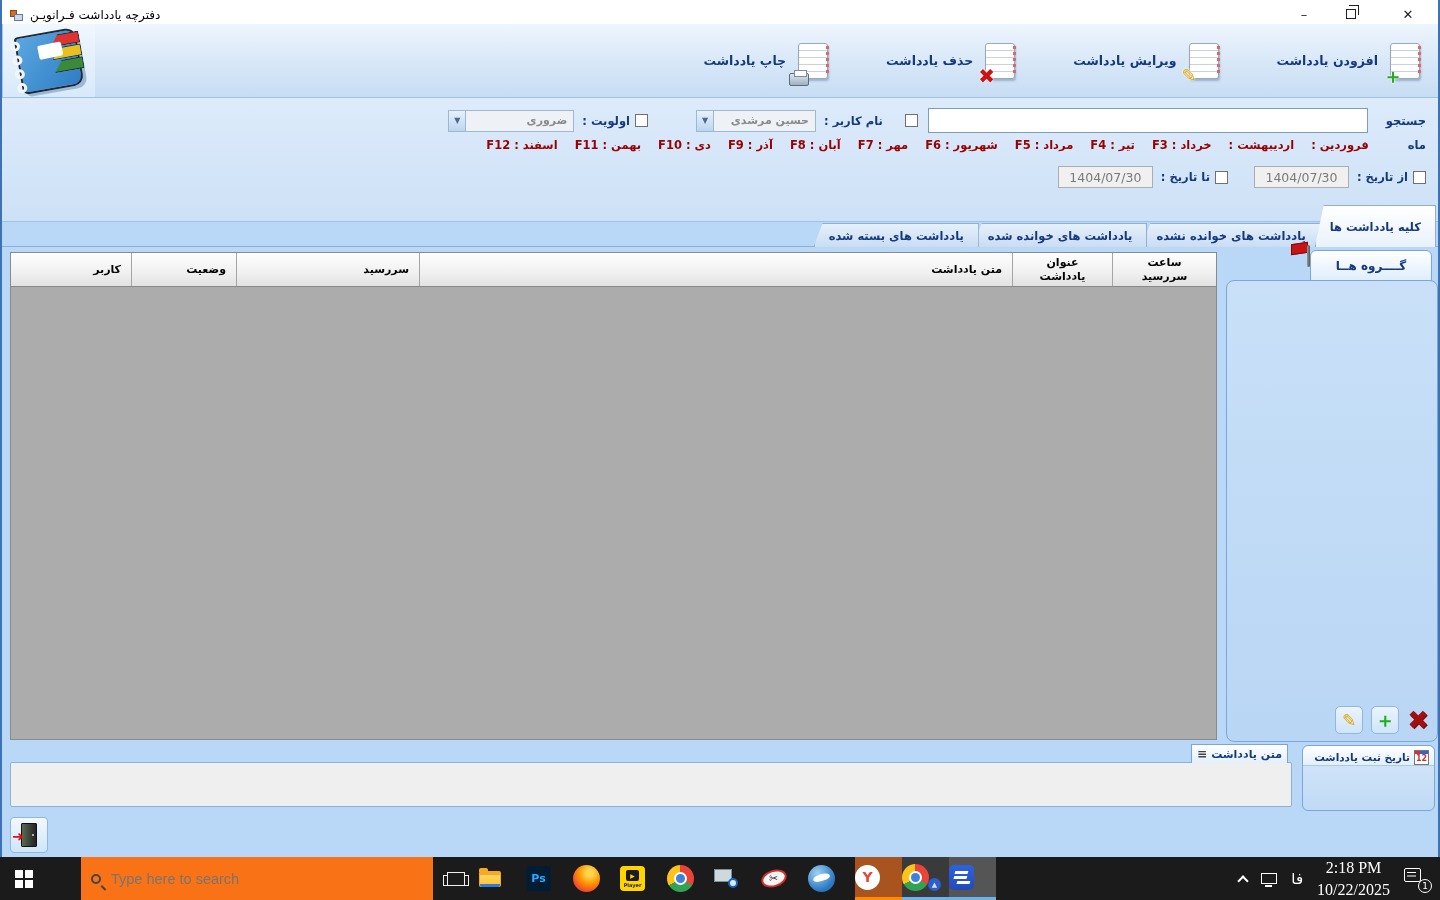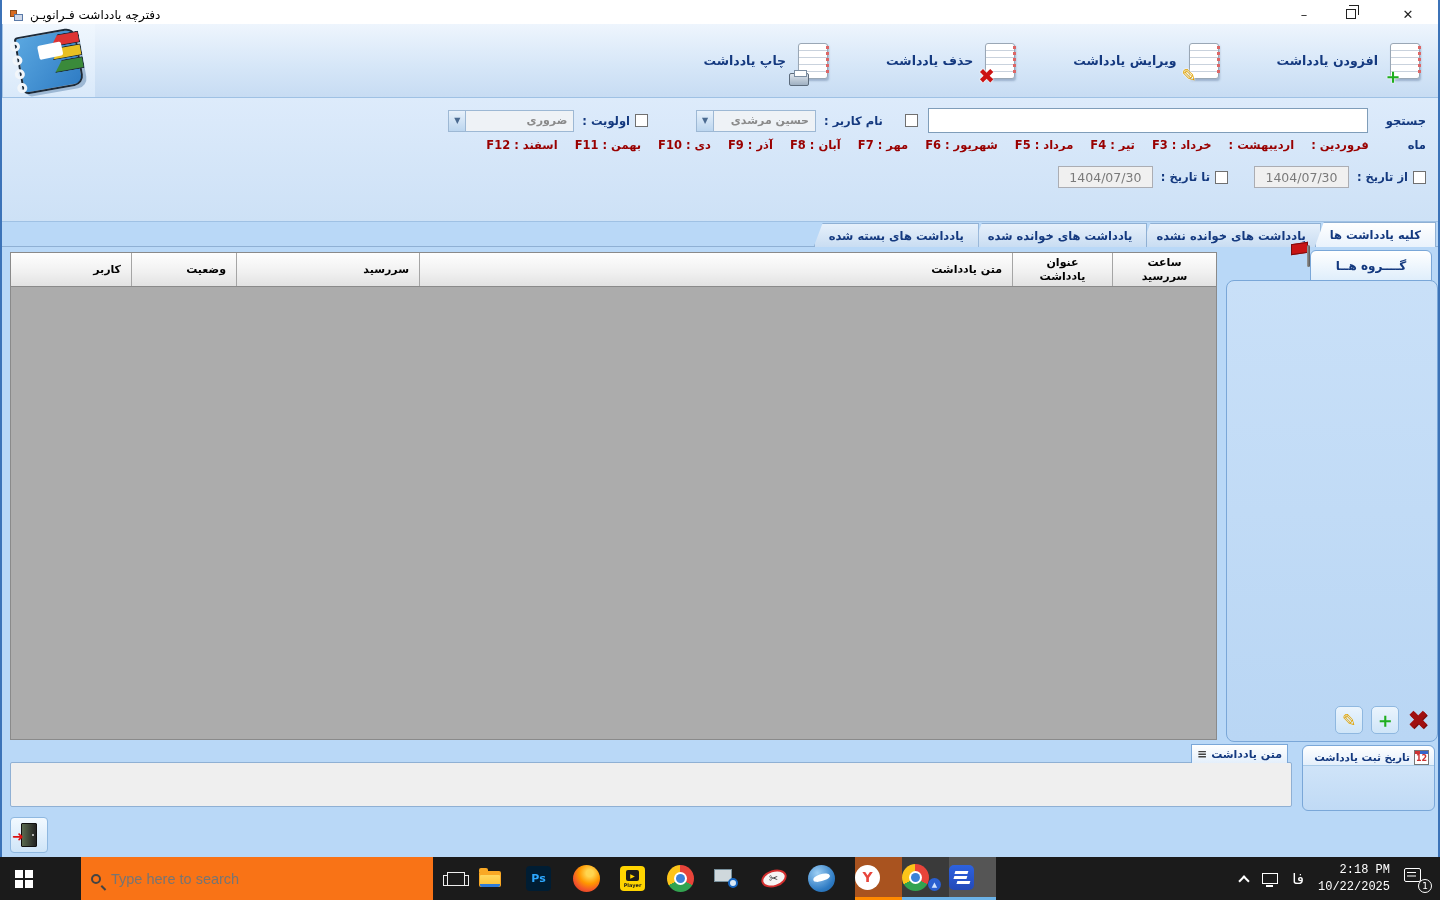--- a/index.html
+++ b/index.html
@@ -70,21 +70,21 @@
   .month-label { font-size:11.5px; font-weight:bold; color:#14397f; margin-left:22px; }
   .date-field { width:95px; height:22px; background:#f0f0f0; border:1px solid #abadb3; color:#7a7a7a;
     font-size:12.5px; display:flex; align-items:center; justify-content:center; margin-right:8px; }
   .row3 .s-label { margin-right:5px; }
 
   
   .tabstrip { position:absolute; top:222px; left:0; right:2px; height:25px; direction:rtl; display:flex; align-items:flex-end; }
   .tab { height:24px; padding:0 14px; display:flex; align-items:center; font-size:11.5px; font-weight:bold; color:#14397f;
     background:linear-gradient(180deg,#e6f0fb,#c9ddf2); border:1px solid #8fb0d4; border-bottom:none;
     clip-path:polygon(0 100%, 9px 0, 100% 0, 100% 100%); margin-left:-6px; cursor:pointer; white-space:nowrap; }
-  .tab.active { background:linear-gradient(180deg,#ffffff,#e9f2fc); height:25px; z-index:2; }
+  .tab.active { background:linear-gradient(180deg,#ffffff,#e9f2fc); height:42px; z-index:2; }
   .tabstrip-line { position:absolute; top:246px; left:0; right:0; height:1px; background:#8fb0d4; }
 
   
   .main { position:absolute; top:247px; left:0; right:0; height:495px; direction:rtl; }
   .grid { position:absolute; left:8px; top:5px; width:1207px; height:488px; border:1px solid #8a8a8a; background:#acacac; }
   .grid-header { display:flex; direction:rtl; height:34px; border-bottom:1px solid #8a8a8a; }
   .gh-cell { background:linear-gradient(180deg,#fefefe 0%,#f0f0f0 60%,#e2e2e2 100%); border-left:1px solid #a5a5a5;
     font-size:11px; font-weight:bold; color:#000; display:flex; align-items:center; padding:0 10px; white-space:nowrap; cursor:pointer; }
   .gh-wrap { white-space:normal; text-align:center; justify-content:center; line-height:1.25; }
   .c-time { width:104px; } .c-title { width:100px; } .c-text { width:593px; } .c-pri { width:183px; } .c-state { width:105px; } .c-user { flex:1; border-left:none; }
@@ -182,21 +182,21 @@
     display:flex; align-items:center; justify-content:center; color:#cfe2ff; font-size:7px; }
   .app-ico { width:25px; height:25px; border-radius:5px; background:linear-gradient(180deg,#2d62e0,#2349b8); display:flex;
     flex-direction:column; align-items:center; justify-content:center; gap:2.5px; }
   .app-ico i { display:block; width:13px; height:2.5px; background:#fff; transform:skewX(-18deg); }
   .app-ico i:nth-child(2){ margin-left:-3px; } .app-ico i:nth-child(3){ margin-left:3px; }
   .tray { margin-left:auto; display:flex; align-items:center; color:#fff; gap:14px; padding-right:10px; }
   .chev { width:8px; height:8px; border-left:2px solid #fff; border-top:2px solid #fff; transform:rotate(45deg); margin-top:4px; cursor:pointer; }
   .netmon { width:16px; height:11px; border:1.6px solid #fff; position:relative; cursor:pointer; }
   .netmon:after { content:""; position:absolute; left:3px; bottom:-4px; width:7px; height:2px; background:#fff; }
   .lang { font-size:15px; cursor:pointer; }
-  .clock { text-align:right; font-size:12px; line-height:1.35; cursor:pointer; font-family:Liberation Mono, monospace; }
+  .clock { text-align:center; font-size:16px; line-height:1.35; cursor:pointer; font-family:Liberation Serif, serif; }
   .notif { position:relative; width:26px; height:26px; cursor:pointer; }
   .notif .box { position:absolute; left:0; top:2px; width:17px; height:14px; border:1.6px solid #fff; border-radius:2px; }
   .notif .box:before { content:""; position:absolute; left:2px; top:3px; width:9px; height:1.5px; background:#fff; box-shadow:0 3.5px 0 #fff; }
   .notif .cnt { position:absolute; right:-2px; bottom:-1px; width:14px; height:14px; border:1.5px solid #fff; border-radius:50%;
     background:#1b1b1b; color:#fff; font-size:9px; display:flex; align-items:center; justify-content:center; }
 </style>
 </head>
 <body>
 
 <div class="screen">

